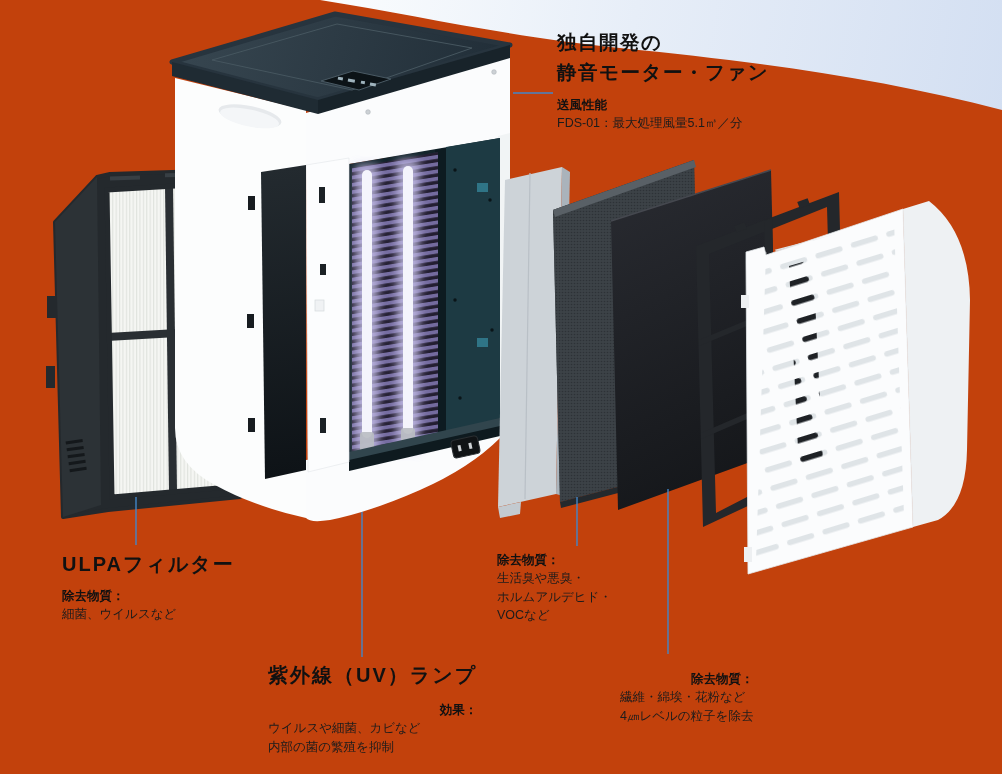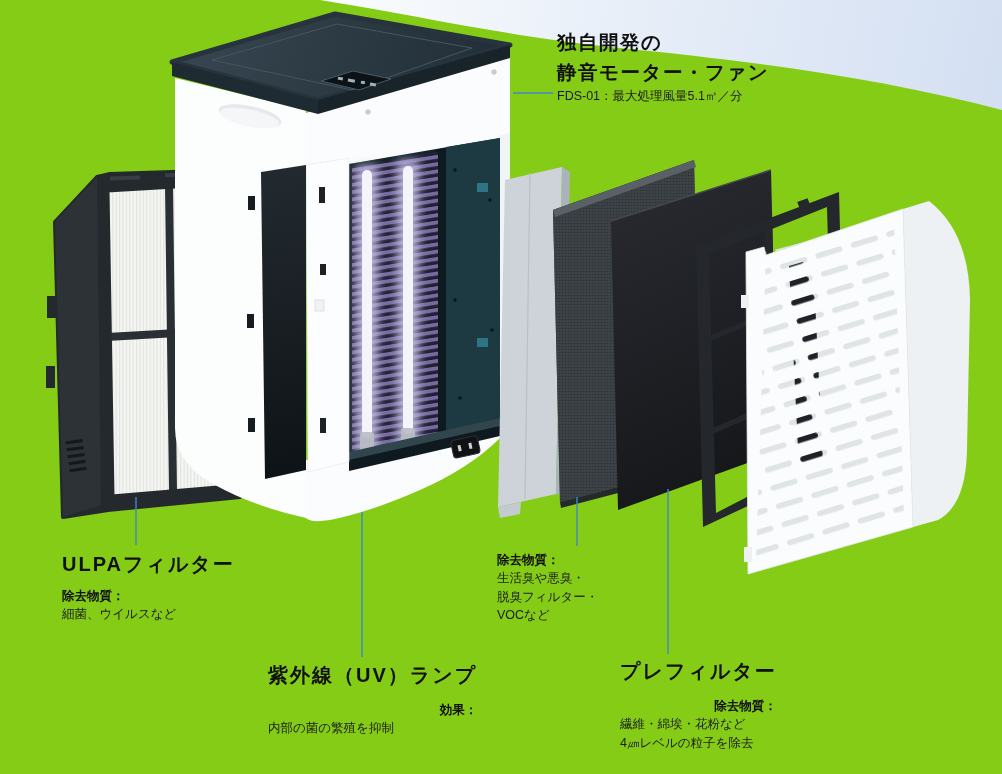--- a/index.html
+++ b/index.html
@@ -1,20 +1,20 @@
 <!DOCTYPE html>
 <html><head>
 <meta charset="utf-8">
 <style>
   html,body{margin:0;padding:0;background:#ffffff;}
   #stage{
     position:relative;
     width:1002px;height:774px;
     overflow:hidden;
-    background:#84cc16;
+    background:#c2410c;
     font-family:"Liberation Sans","DejaVu Sans",sans-serif;
     color:#161616;
   }
   #art{position:absolute;left:0;top:0;width:1002px;height:774px;}
   .diagram-label{position:absolute;white-space:nowrap;}
   .l-title{font-size:20px;font-weight:600;letter-spacing:2px;color:#111;}
   .l-title-lg{font-size:19.5px;line-height:30px;font-weight:600;letter-spacing:1.5px;color:#111;}
   .l-head{font-size:12.5px;font-weight:700;margin-top:9px;line-height:18px;color:#111;}
   .l-head-tight{margin-top:12px;text-align:right;}
   .l-line{font-size:12.5px;font-weight:400;line-height:18.5px;color:#1c1c1c;}
@@ -214,42 +214,43 @@
       <line x1="136" y1="497" x2="136" y2="545"></line>
       <line x1="362" y1="512" x2="362" y2="657"></line>
       <line x1="577" y1="497" x2="577" y2="546"></line>
       <line x1="668" y1="489" x2="668" y2="654"></line>
     </g>
   </svg>
 
   <div class="diagram-label" style="left:557px;top:27px;">
     <div class="l-title-lg">独自開発の</div>
     <div class="l-title-lg">静音モーター・ファン</div>
+    <div class="l-head">送風性能</div>
     <div class="l-line">FDS-01：最大処理風量5.1㎥／分</div>
   </div>
 
   <div class="diagram-label" style="left:62px;top:544px;margin-top:7px;">
     <div class="l-title">ULPAフィルター</div>
     <div class="l-head">除去物質：</div>
     <div class="l-line">細菌、ウイルスなど</div>
   </div>
 
   <div class="diagram-label" style="left:268px;top:662px;">
     <div class="l-title">紫外線（UV）ランプ</div>
     <div class="l-head l-head-tight">効果：</div>
+    <div class="l-line">ウイルスや細菌、カビなど</div>
     <div class="l-line">内部の菌の繁殖を抑制</div>
   </div>
 
   <div class="diagram-label" style="left:497px;top:542px;">
     <div class="l-head">除去物質：</div>
     <div class="l-line">生活臭や悪臭・</div>
-    <div class="l-line">脱臭フィルター・</div>
+    <div class="l-line">ホルムアルデヒド・</div>
     <div class="l-line">VOCなど</div>
   </div>
 
   <div class="diagram-label" style="left:620px;top:658px;">
-    <div class="l-title">プレフィルター</div>
     <div class="l-head l-head-tight">除去物質：</div>
     <div class="l-line">繊維・綿埃・花粉など</div>
     <div class="l-line">4㎛レベルの粒子を除去</div>
   </div>
 
 </div>
 
 </body></html>

